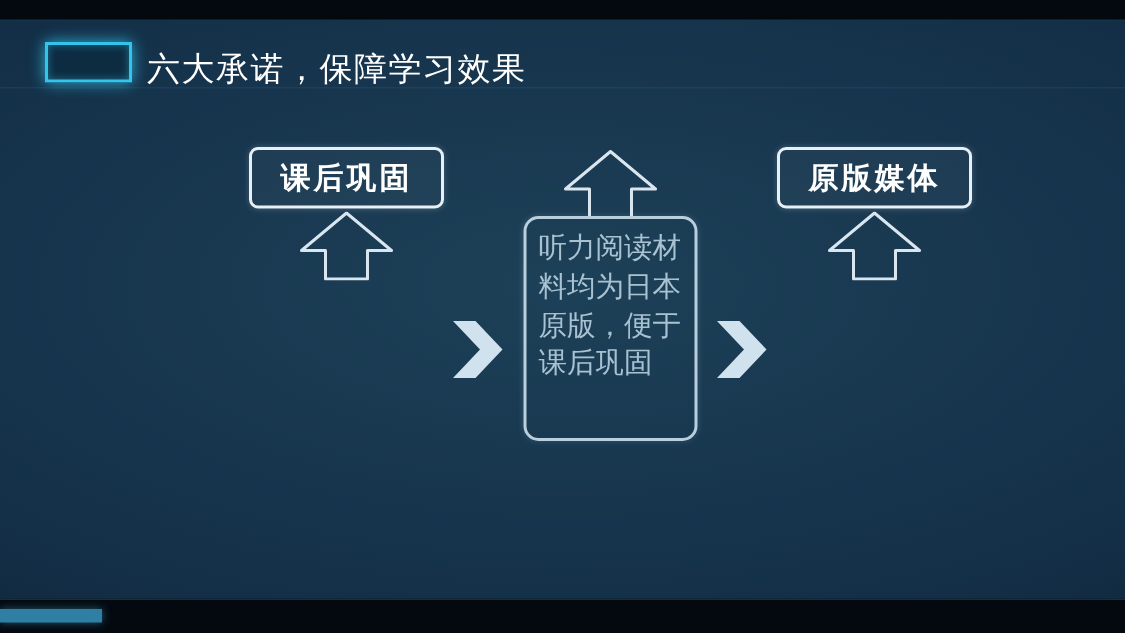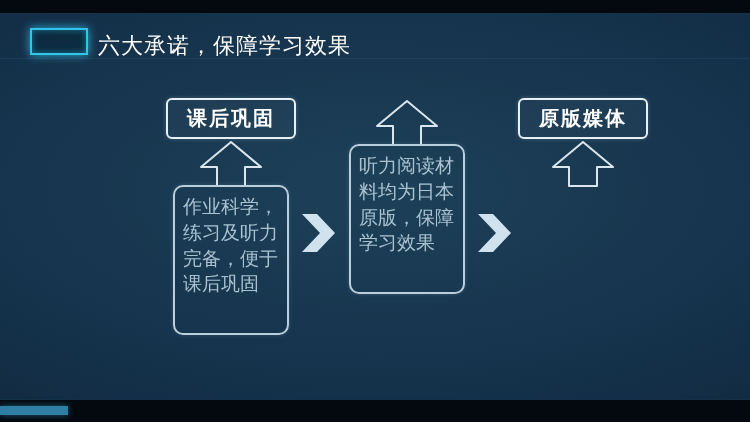--- a/index.html
+++ b/index.html
@@ -49,34 +49,33 @@
   <div class="title-accent"></div>
   <div class="title">六大承诺，保障学习效果</div>
 
   <div class="cols">
 
     <div class="col">
       <div class="head-box">课后巩固</div>
       <svg class="arrow-up" width="64" height="46" viewBox="0 0 64 46">
         <polygon points="32,1 62,26 46,26 46,45 18,45 18,26 2,26" fill="none" stroke="#d9e6ef" stroke-width="2" stroke-linejoin="round"></polygon>
       </svg>
-      <div class="content-box">作业科学，练习及听力完备，便于课后巩固</div>
     </div>
 
     <div class="chev">
       <svg width="34" height="38" viewBox="0 0 34 38">
         <polygon points="0,0 15,0 33,19 15,38 0,38 18,19" fill="#cfe2ee"></polygon>
       </svg>
     </div>
 
     <div class="col">
       <svg class="arrow-up" width="64" height="46" viewBox="0 0 64 46">
         <polygon points="32,1 62,26 46,26 46,45 18,45 18,26 2,26" fill="none" stroke="#d9e6ef" stroke-width="2" stroke-linejoin="round"></polygon>
       </svg>
-      <div class="content-box">听力阅读材料均为日本原版，保障学习效果</div>
+      <div class="content-box">听力阅读材料均为日本原版，便于课后巩固</div>
     </div>
 
     <div class="chev">
       <svg width="34" height="38" viewBox="0 0 34 38">
         <polygon points="0,0 15,0 33,19 15,38 0,38 18,19" fill="#cfe2ee"></polygon>
       </svg>
     </div>
 
     <div class="col">
       <div class="head-box">原版媒体</div>

